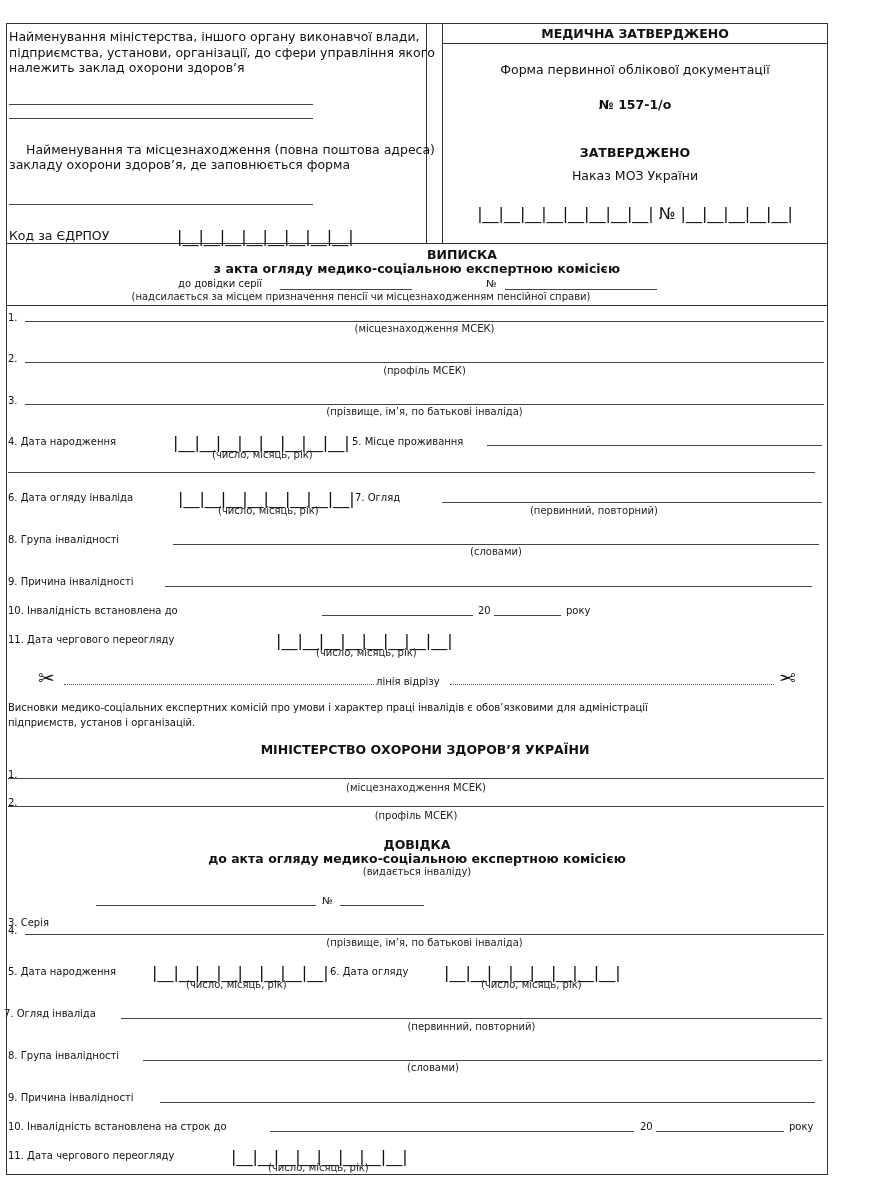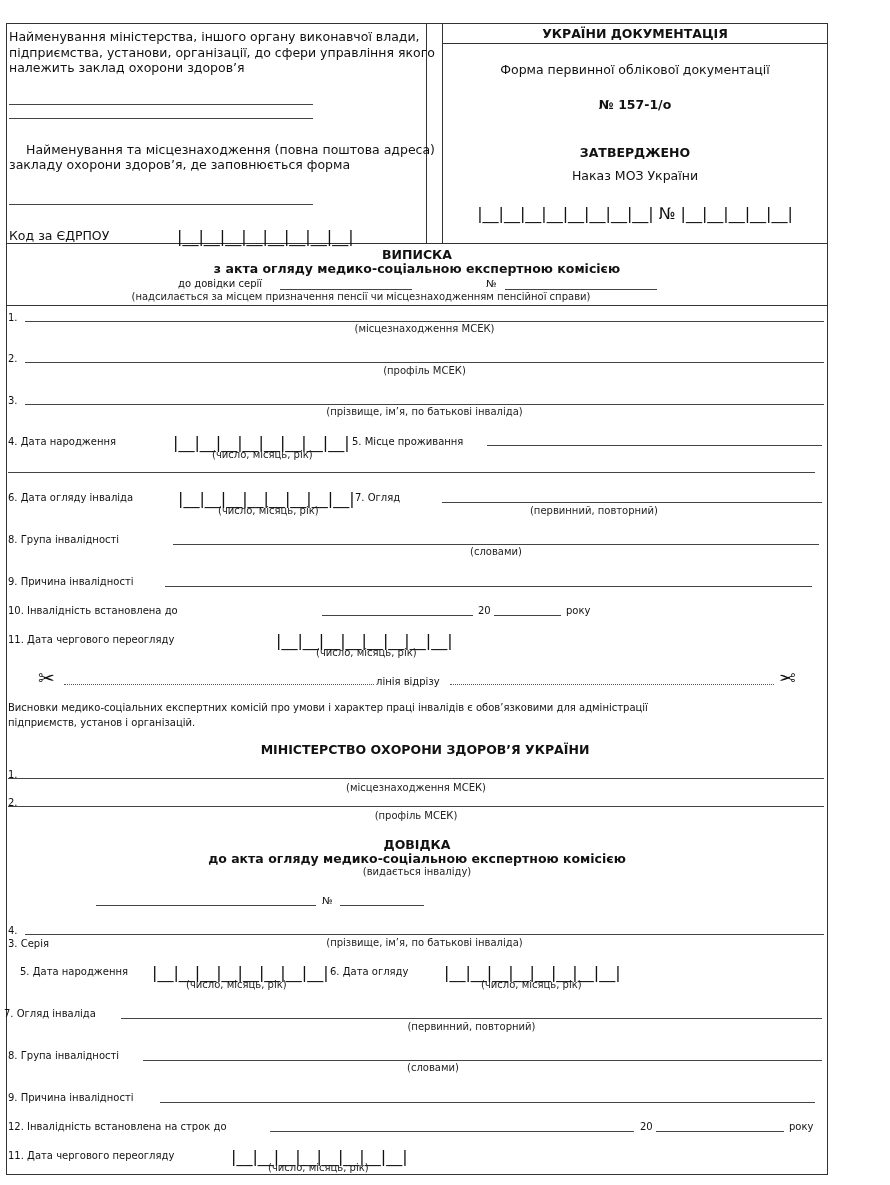--- a/index.html
+++ b/index.html
@@ -40,30 +40,30 @@
 
   <div class="abs t13" style="left:26px; top:142px;">Найменування та місцезнаходження (повна поштова адреса)</div>
   <div class="abs t13" style="left:9px; top:157px;">закладу охорони здоров’я, де заповнюється форма</div>
   <div class="uline" style="left:9px; top:204px; width:304px;"></div>
 
   <div class="abs t13" style="left:9px; top:228px;">Код за ЄДРПОУ</div>
   <div class="abs cells" style="left:177px; top:227px;">|__|__|__|__|__|__|__|__|</div>
 </div>
 
 <div>
-  <div class="abs t13 b center" style="left:442px; width:386px; top:26px;">УКРАЇНИ ДОКУМЕНТАЦІЯ</div>
+  <div class="abs t13 b center" style="left:442px; width:386px; top:26px;">МЕДИЧНА ЗАТВЕРДЖЕНО</div>
   <div class="abs t13 center" style="left:442px; width:386px; top:62px;">Форма первинної облікової документації</div>
   <div class="abs t13 b center" style="left:442px; width:386px; top:97px;">№ 157-1/о</div>
   <div class="abs t13 b center" style="left:442px; width:386px; top:133px;margin-top:12px;">ЗАТВЕРДЖЕНО</div>
   <div class="abs t13 center" style="left:442px; width:386px; top:168px;">Наказ МОЗ України</div>
   <div class="abs cells center" style="left:442px; width:386px; top:204px;">|__|__|__|__|__|__|__|__| № |__|__|__|__|__|</div>
 </div>
 
 <div>
-  <div class="abs t13 b center" style="left:6px; width:822px; top:247px;">ВИПИСКА</div>
+  <div class="abs t13 b center" style="left:6px; width:822px; top:247px;padding-left:45px;">ВИПИСКА</div>
   <div class="abs t13 b center" style="left:6px; width:822px; top:261px;">з акта огляду медико-соціальною експертною комісією</div>
   <div class="abs t12" style="left:178px; top:276px;">до довідки серії</div>
   <div class="uline" style="left:280px; top:289px; width:132px;"></div>
   <div class="abs t12" style="left:486px; top:276px;">№</div>
   <div class="uline" style="left:505px; top:289px; width:152px;"></div>
   <div class="abs t10 center" style="left:6px; width:710px; top:291px;">(надсилається за місцем призначення пенсії чи місцезнаходженням пенсійної справи)</div>
 </div>
 
 <div>
 
@@ -130,48 +130,48 @@
   <div class="abs t10 center" style="left:8px; width:816px; top:782px;">(місцезнаходження МСЕК)</div>
 
   <div class="abs t12" style="left:8px; top:795px;">2.</div>
   <div class="uline" style="left:8px; top:806px; width:816px;"></div>
   <div class="abs t10 center" style="left:8px; width:816px; top:810px;">(профіль МСЕК)</div>
 
   <div class="abs t13 b center" style="left:6px; width:822px; top:837px;">ДОВІДКА</div>
   <div class="abs t13 b center" style="left:6px; width:822px; top:851px;">до акта огляду медико-соціальною експертною комісією</div>
   <div class="abs t10 center" style="left:6px; width:822px; top:866px;">(видається інваліду)</div>
 
-  <div class="abs t12" style="left:8px; top:936px;text-align:right;">3. Серія</div>
+  <div class="abs t12" style="left:8px; top:915px;text-align:right;">3. Серія</div>
   <div class="uline" style="left:96px; top:905px; width:220px;"></div>
   <div class="abs t12" style="left:322px; top:893px;">№</div>
   <div class="uline" style="left:340px; top:905px; width:84px;"></div>
 
   <div class="abs t12" style="left:8px; top:923px;">4.</div>
   <div class="uline" style="left:25px; top:934px; width:799px;"></div>
   <div class="abs t10 center" style="left:25px; width:799px; top:937px;">(прізвище, ім’я, по батькові інваліда)</div>
 
-  <div class="abs t12" style="left:20px; top:964px;">5. Дата народження</div>
+  <div class="abs t12" style="left:8px; top:964px;">5. Дата народження</div>
   <div class="abs cells" style="left:152px; top:963px;">|__|__|__|__|__|__|__|__|</div>
   <div class="abs t10" style="left:186px; top:979px;">(число, місяць, рік)</div>
   <div class="abs t12" style="left:330px; top:964px;">6. Дата огляду</div>
   <div class="abs cells" style="left:444px; top:963px;">|__|__|__|__|__|__|__|__|</div>
   <div class="abs t10" style="left:481px; top:979px;">(число, місяць, рік)</div>
 
   <div class="abs t12" style="left:4px; top:1006px;">7. Огляд інваліда</div>
   <div class="uline" style="left:121px; top:1018px; width:701px;"></div>
   <div class="abs t10 center" style="left:121px; width:701px; top:1021px;">(первинний, повторний)</div>
 
   <div class="abs t12" style="left:8px; top:1048px;">8. Група інвалідності</div>
   <div class="uline" style="left:143px; top:1060px; width:679px;"></div>
   <div class="abs t10 center" style="left:143px; width:580px; top:1062px;">(словами)</div>
 
   <div class="abs t12" style="left:8px; top:1090px;">9. Причина інвалідності</div>
   <div class="uline" style="left:160px; top:1102px; width:655px;"></div>
 
-  <div class="abs t12" style="left:8px; top:1119px;">12. Інвалідність встановлена на строк до</div>
+  <div class="abs t12" style="left:8px; top:1119px;">10. Інвалідність встановлена на строк до</div>
   <div class="uline" style="left:270px; top:1131px; width:364px;"></div>
   <div class="abs t12" style="left:640px; top:1119px;">20</div>
   <div class="uline" style="left:656px; top:1131px; width:128px;"></div>
   <div class="abs t12" style="left:789px; top:1119px;">року</div>
 
   <div class="abs t12" style="left:8px; top:1148px;">11. Дата чергового переогляду</div>
   <div class="abs cells" style="left:231px; top:1147px;">|__|__|__|__|__|__|__|__|</div>
   <div class="abs t10" style="left:268px; top:1162px;">(число, місяць, рік)</div>
 </div>
 

